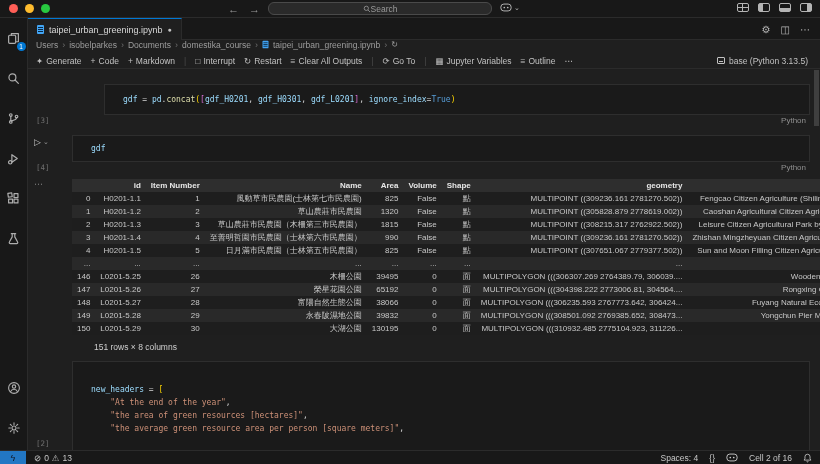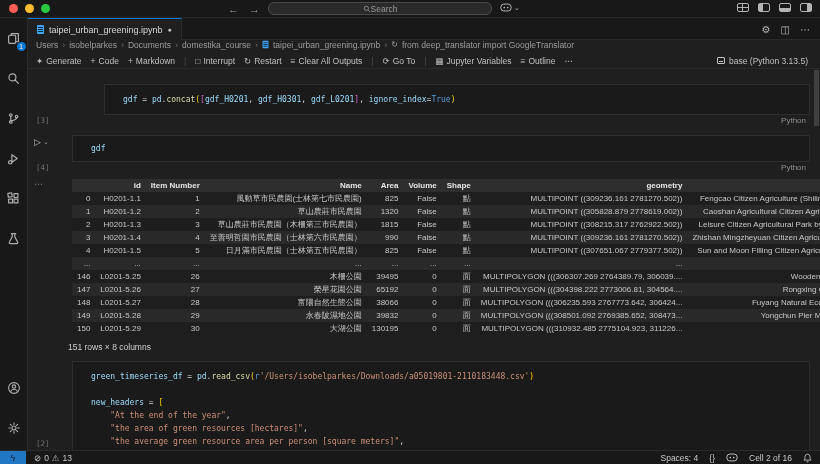--- a/index.html
+++ b/index.html
@@ -82,21 +82,21 @@
   .dftable tbody tr:nth-child(even) { background:#292929; }
   .dftable td { color:#c8c8c8; }
   .dftable th:nth-child(1), .dftable td:nth-child(1){ width:30px; }
   .dftable th:nth-child(2), .dftable td:nth-child(2){ width:58px; }
   .dftable th:nth-child(3), .dftable td:nth-child(3){ width:54px; }
   .dftable th:nth-child(4), .dftable td:nth-child(4){ width:118px; }
   .dftable th:nth-child(5), .dftable td:nth-child(5){ width:34px; }
   .dftable th:nth-child(6), .dftable td:nth-child(6){ width:38px; }
   .dftable th:nth-child(7), .dftable td:nth-child(7){ width:28px; }
   .dftable th:nth-child(8), .dftable td:nth-child(8){ width:198px; }
-  .tbl-footer { margin:7px 0 0 40px; font-size:8.5px; color:#cfcfcf; }
+  .tbl-footer { margin:7px 0 0 66px; font-size:8.5px; color:#cfcfcf; }
 
   
   .statusbar { position:absolute; left:0; bottom:0; width:820px; height:14px; background:#181818;
                border-top:1px solid #2b2b2b; display:flex; align-items:center; font-size:8.5px; color:#c8c8c8; }
   .remote { width:26px; height:14px; background:#2277c4; color:#10121c; display:flex; align-items:center;
             justify-content:center; font-size:9px; }
   .sb-group { display:flex; align-items:center; gap:3px; margin-left:8px; }
   .sb-right { position:absolute; right:8px; display:flex; align-items:center; gap:11px; }
   .scrollthumb { position:absolute; right:1px; top:70px; width:5px; height:56px; background:#3f3f3f; }
 </style>
@@ -213,21 +213,20 @@
   <span>isobelparkes</span>
   <span class="crumb-sep">›</span>
   <span>Documents</span>
   <span class="crumb-sep">›</span>
   <span>domestika_course</span>
   <span class="crumb-sep">›</span>
   <span class="fileico" style="transform:scale(0.85);"></span>
   <span>taipei_urban_greening.ipynb</span>
   <span class="crumb-sep">›</span>
   <span style="font-size:8px;">↻</span>
-  <span>from deep_translator import GoogleTranslator</span>
 </div>
 
 <div class="nb-toolbar">
   <div class="tool">
     <span class="ico">✦</span>
     <span>Generate</span>
   </div>
   <div class="tool">
     <span class="ico">+</span>
     <span>Code</span>
@@ -448,21 +447,20 @@
     </table>
   </div>
   <div class="tbl-footer">151 rows × 8 columns</div>
 
   <div class="cell" style="margin-top:9px;">
     <div class="gutter">
       <span class="exec" style="bottom:auto;top:78px;">[2]</span>
     </div>
     <div style="flex:1;">
       <div class="cellbox" style="height:120px;">
-        <div class="codeline"><span class="tk-v">green_timeseries_df </span><span class="tk-o">= </span><span class="tk-v">pd</span><span class="tk-o">.</span><span class="tk-f">read_csv</span><span class="tk-b1">(</span><span class="tk-k">r</span><span class="tk-s">'/Users/isobelparkes/Downloads/a05019801-2110183448.csv'</span><span class="tk-b1">)</span></div>
         <div class="codeline"><span class="tk-w"> </span></div>
         <div class="codeline"><span class="tk-v">new_headers </span><span class="tk-o">= </span><span class="tk-b1">[</span></div>
         <div class="codeline"><span class="tk-w">    </span><span class="tk-s">"At the end of the year"</span><span class="tk-o">,</span></div>
         <div class="codeline"><span class="tk-w">    </span><span class="tk-s">"the area of green resources [hectares]"</span><span class="tk-o">,</span></div>
         <div class="codeline"><span class="tk-w">    </span><span class="tk-s">"the average green resource area per person [square meters]"</span><span class="tk-o">,</span></div>
         <div class="codeline"></div>
       </div>
     </div>
   </div>
 </div>

